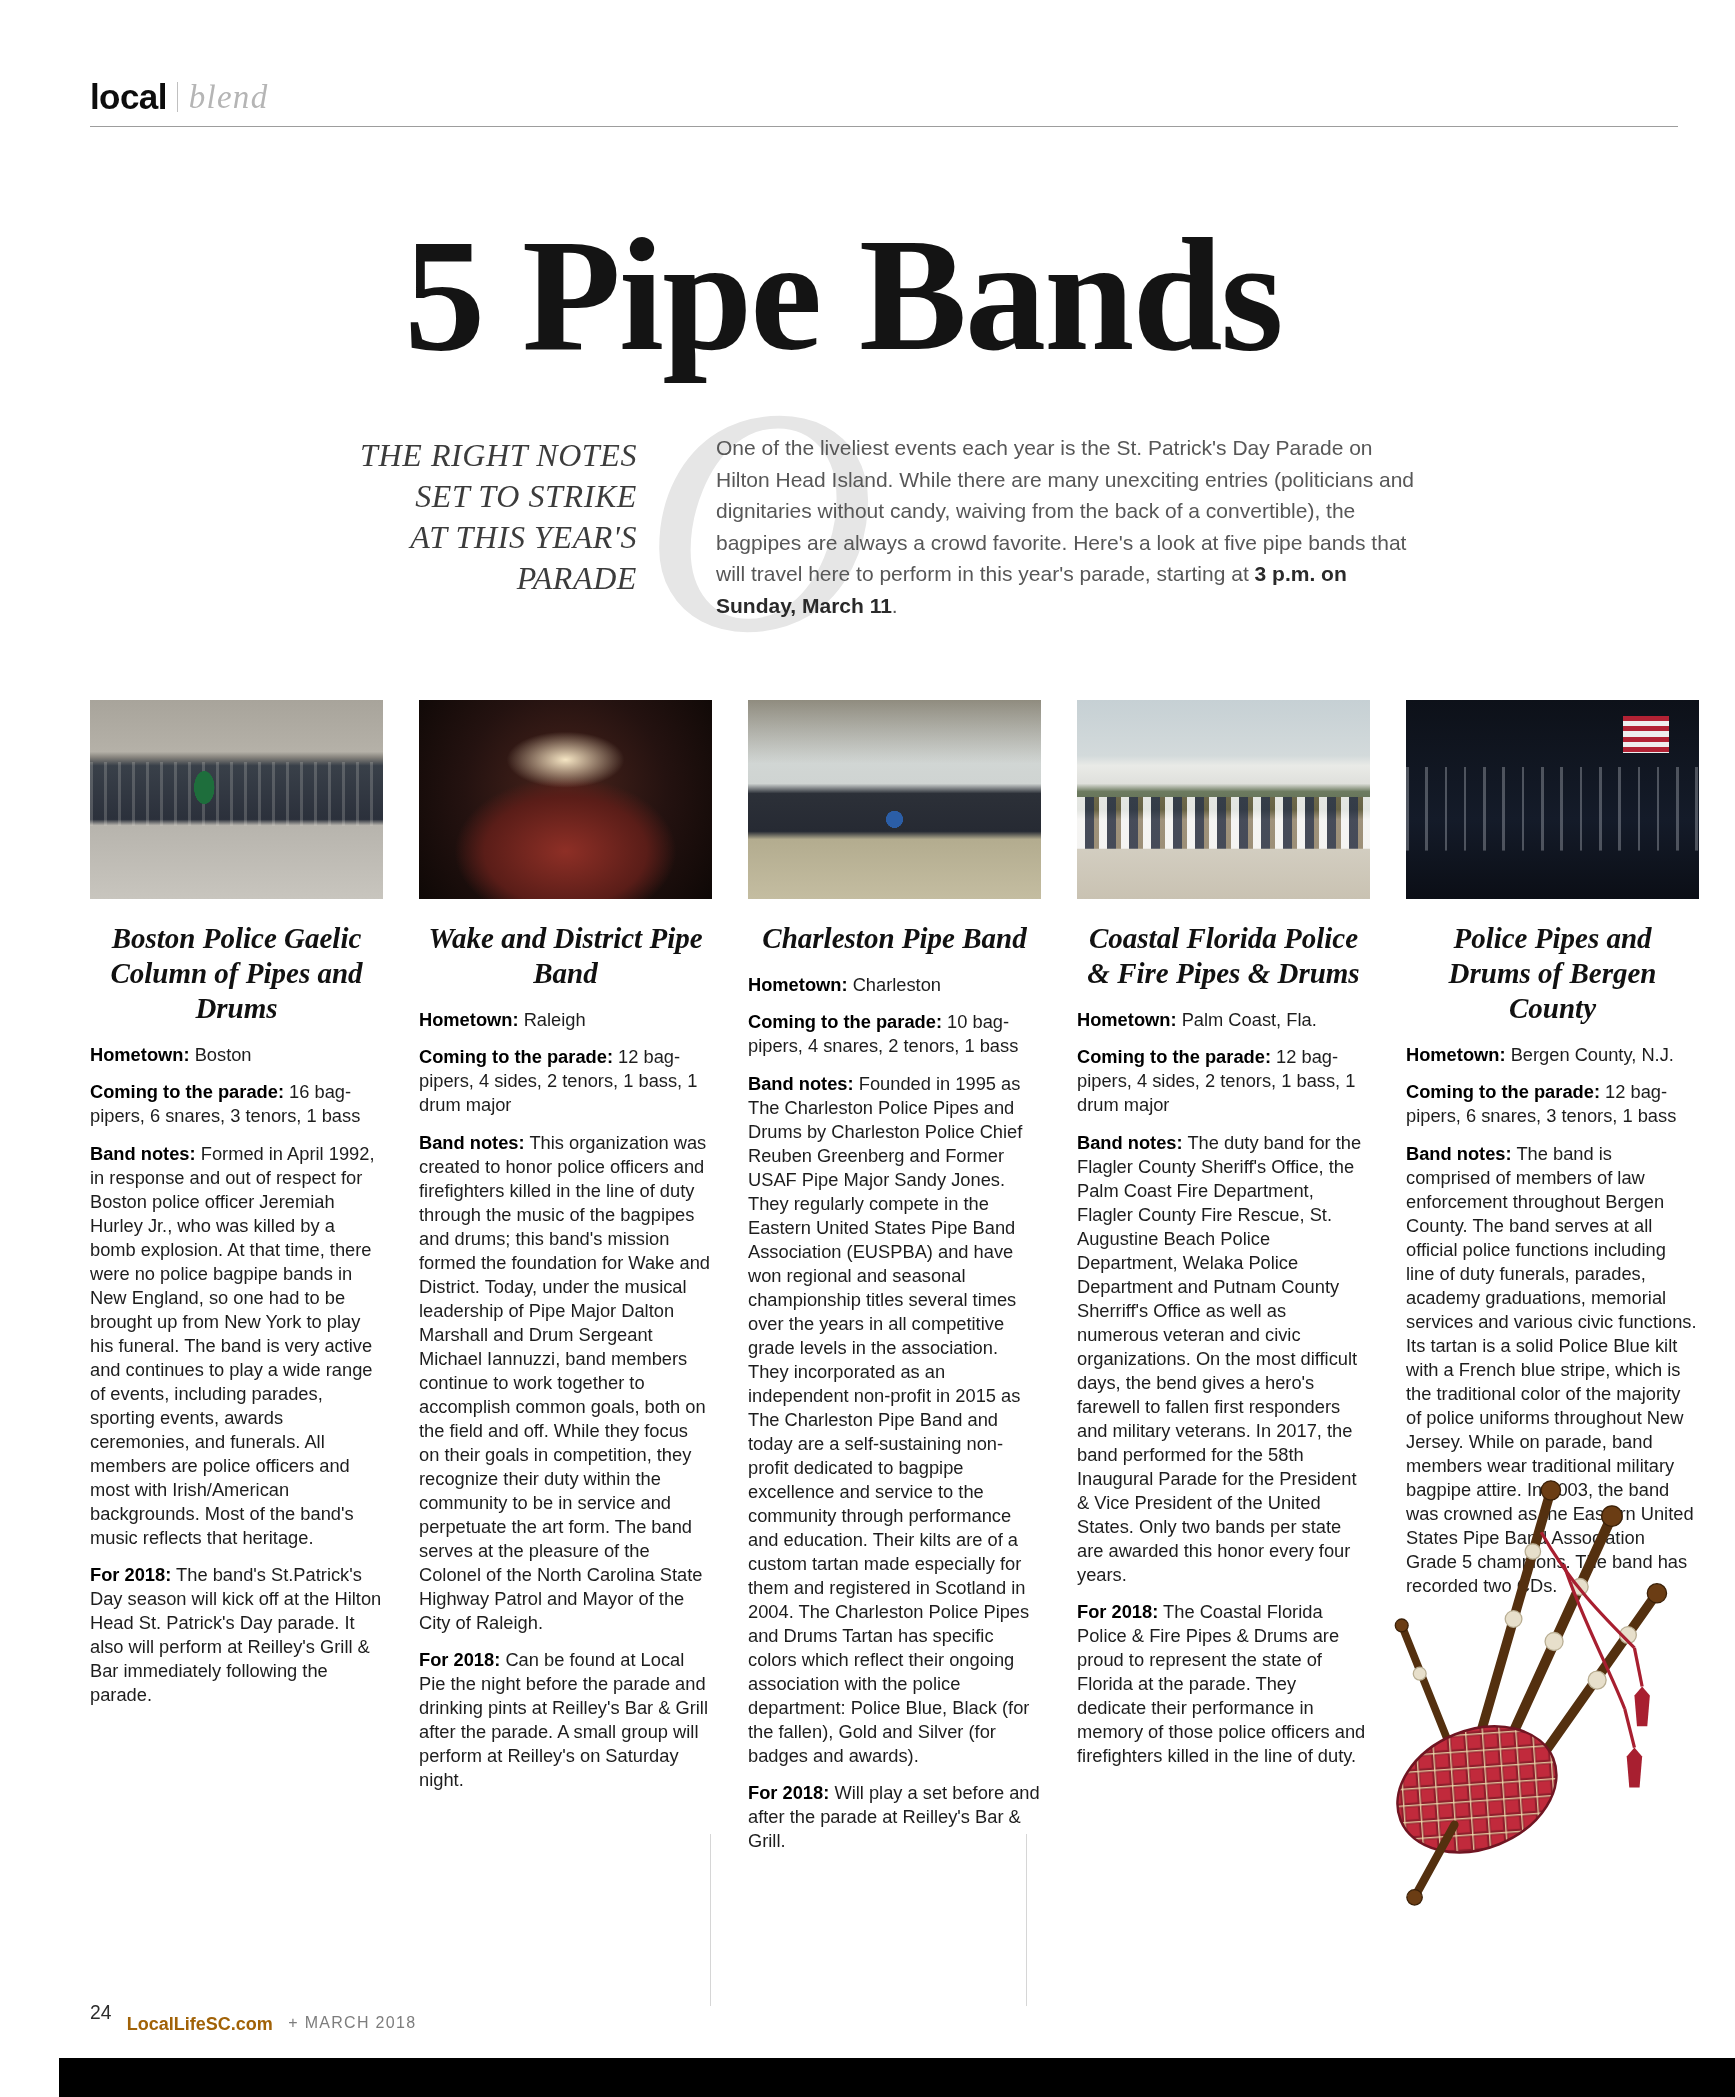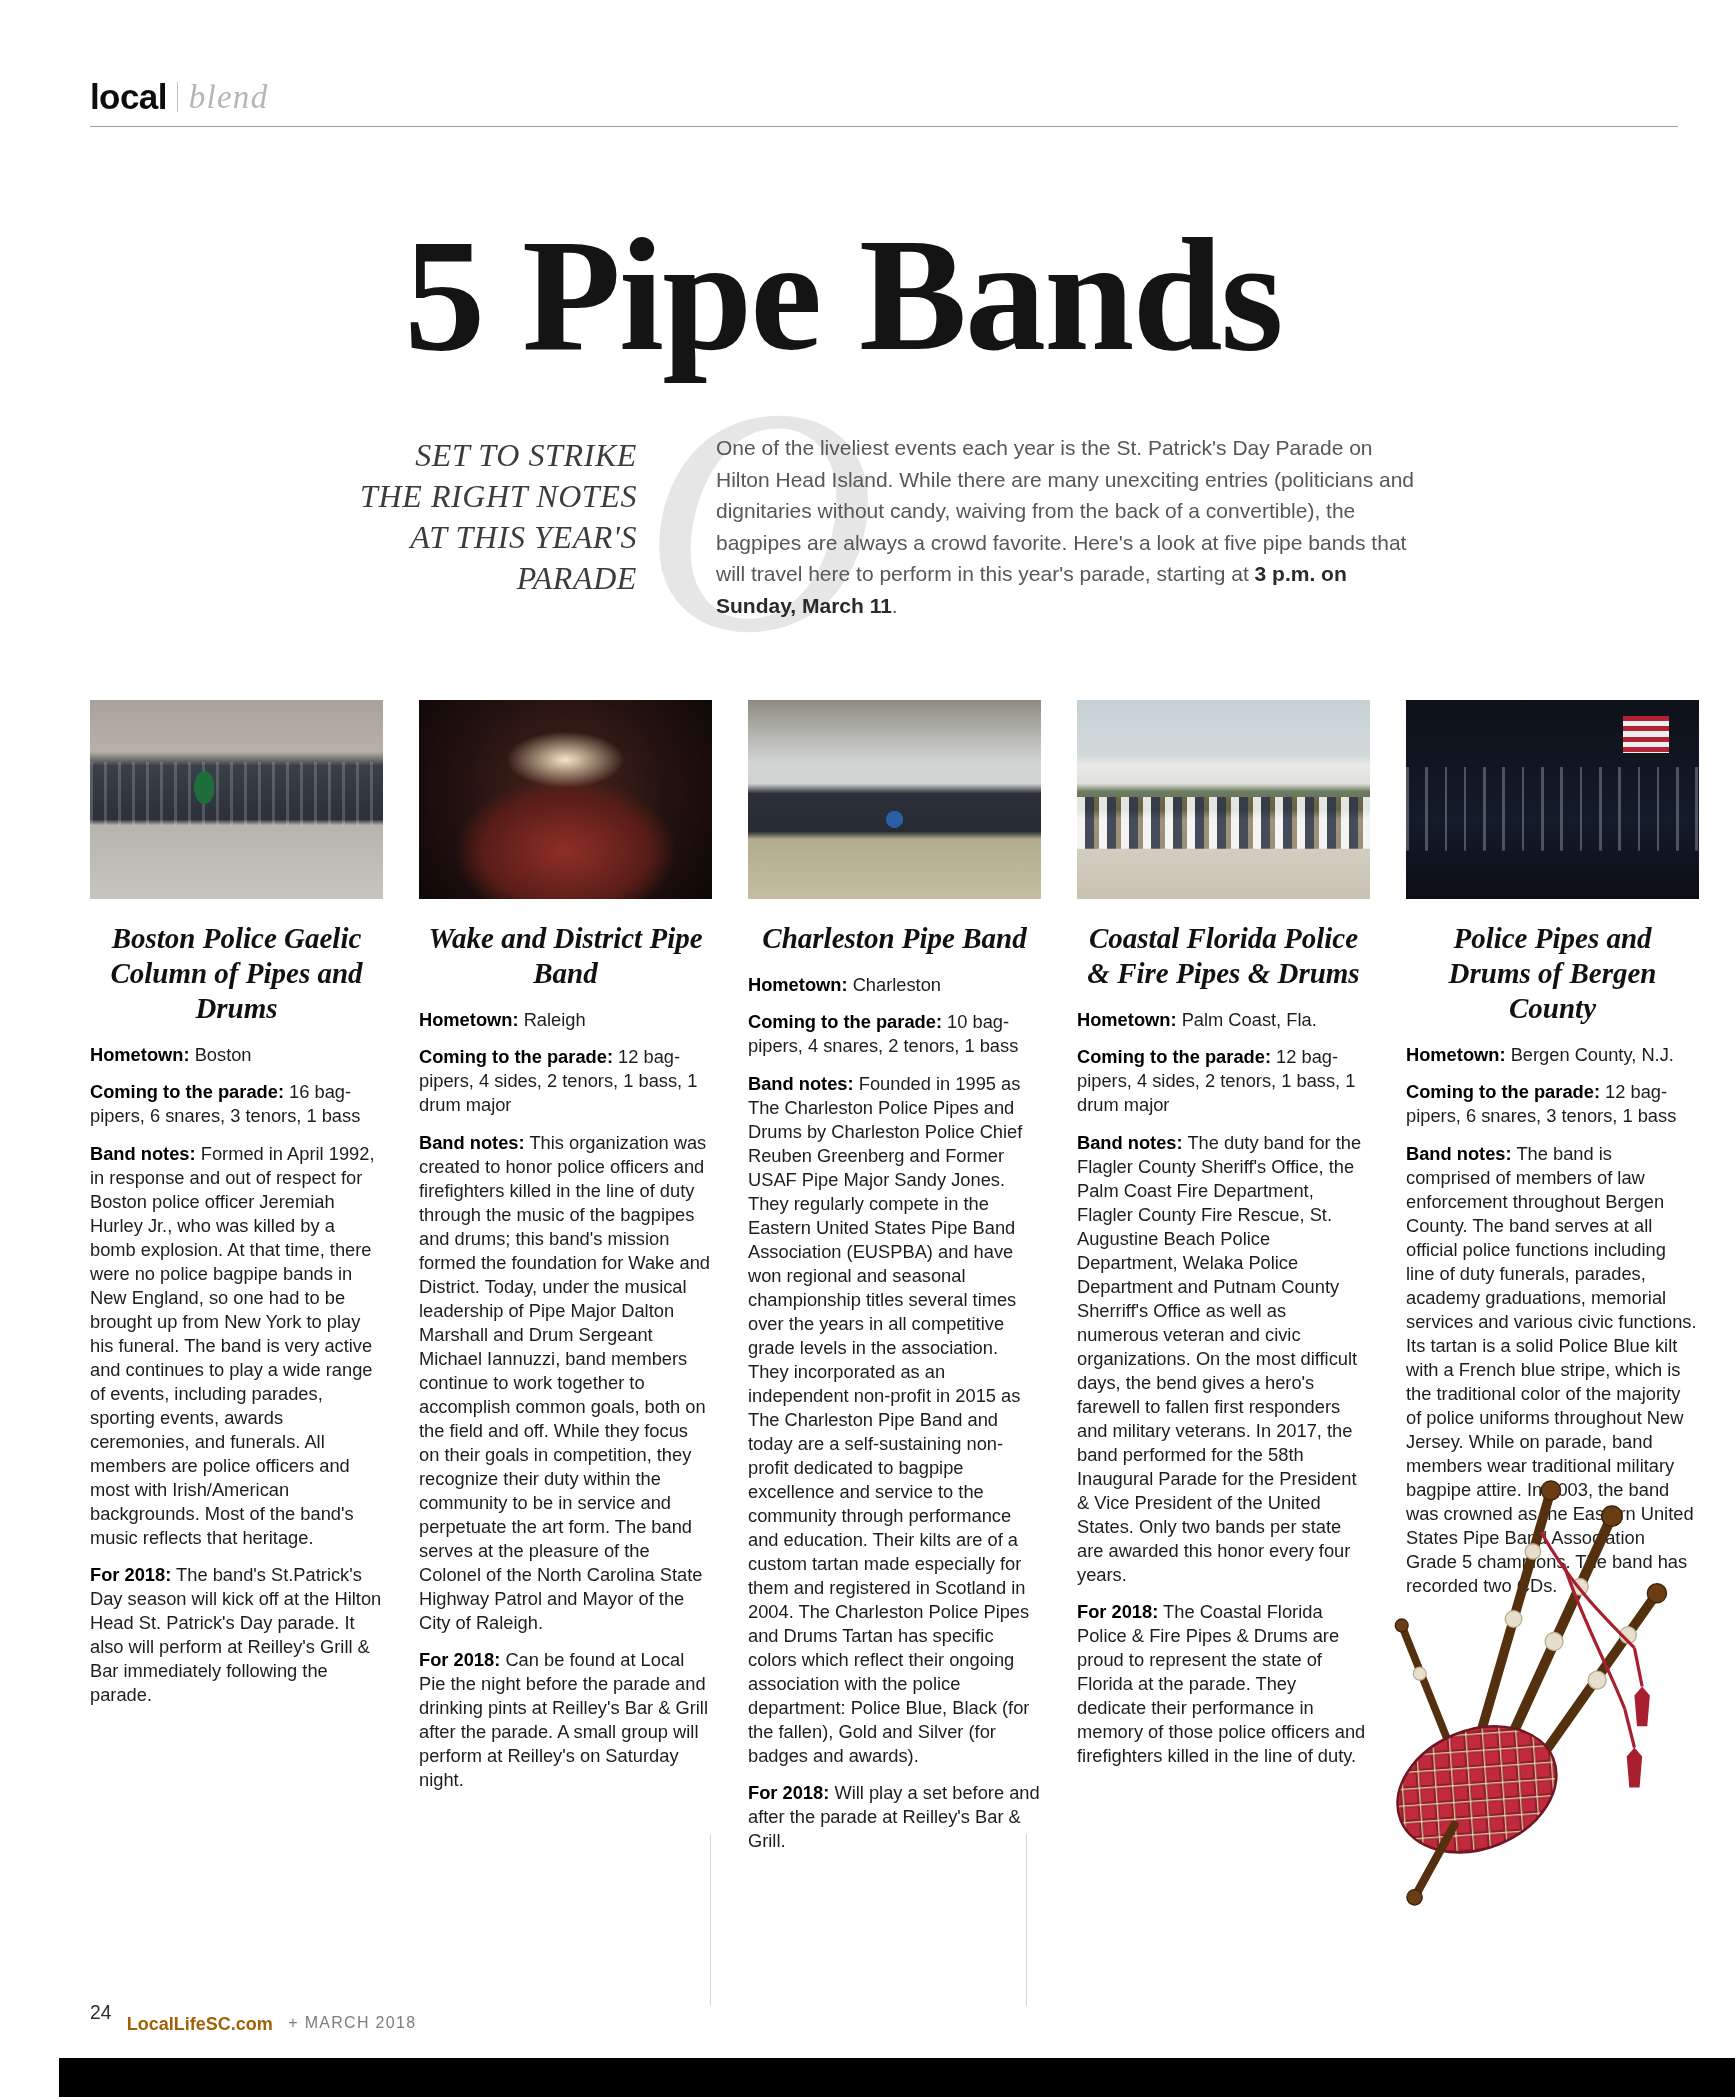--- a/index.html
+++ b/index.html
@@ -110,22 +110,22 @@
   <header class="masthead">
     <span class="brand">local</span>
     <span class="mast-divider"></span>
     <span class="section">blend</span>
   </header>
   <div class="mast-rule"></div>
 
   <h1 class="hero-title">5 Pipe Bands</h1>
 
   <div class="kicker">
+    <span>THE RIGHT NOTES</span>
     <span>SET TO STRIKE</span>
-    <span>THE RIGHT NOTES</span>
     <span>AT THIS YEAR'S</span>
     <span>PARADE</span>
   </div>
 
   <span class="dropcap">O</span>
 
   <p class="intro"><span>One of the liveliest events each year is the St. Patrick's Day Parade on Hilton Head Island. While there are many unexciting entries (politicians and dignitaries without candy, waiving from the back of a convertible), the bagpipes are always a crowd favorite. Here's a look at five pipe bands that will travel here to perform in this year's parade, starting at </span><b>3 p.m. on Sunday, March 11</b><span>.</span></p>
 
   <section class="bands">
 

